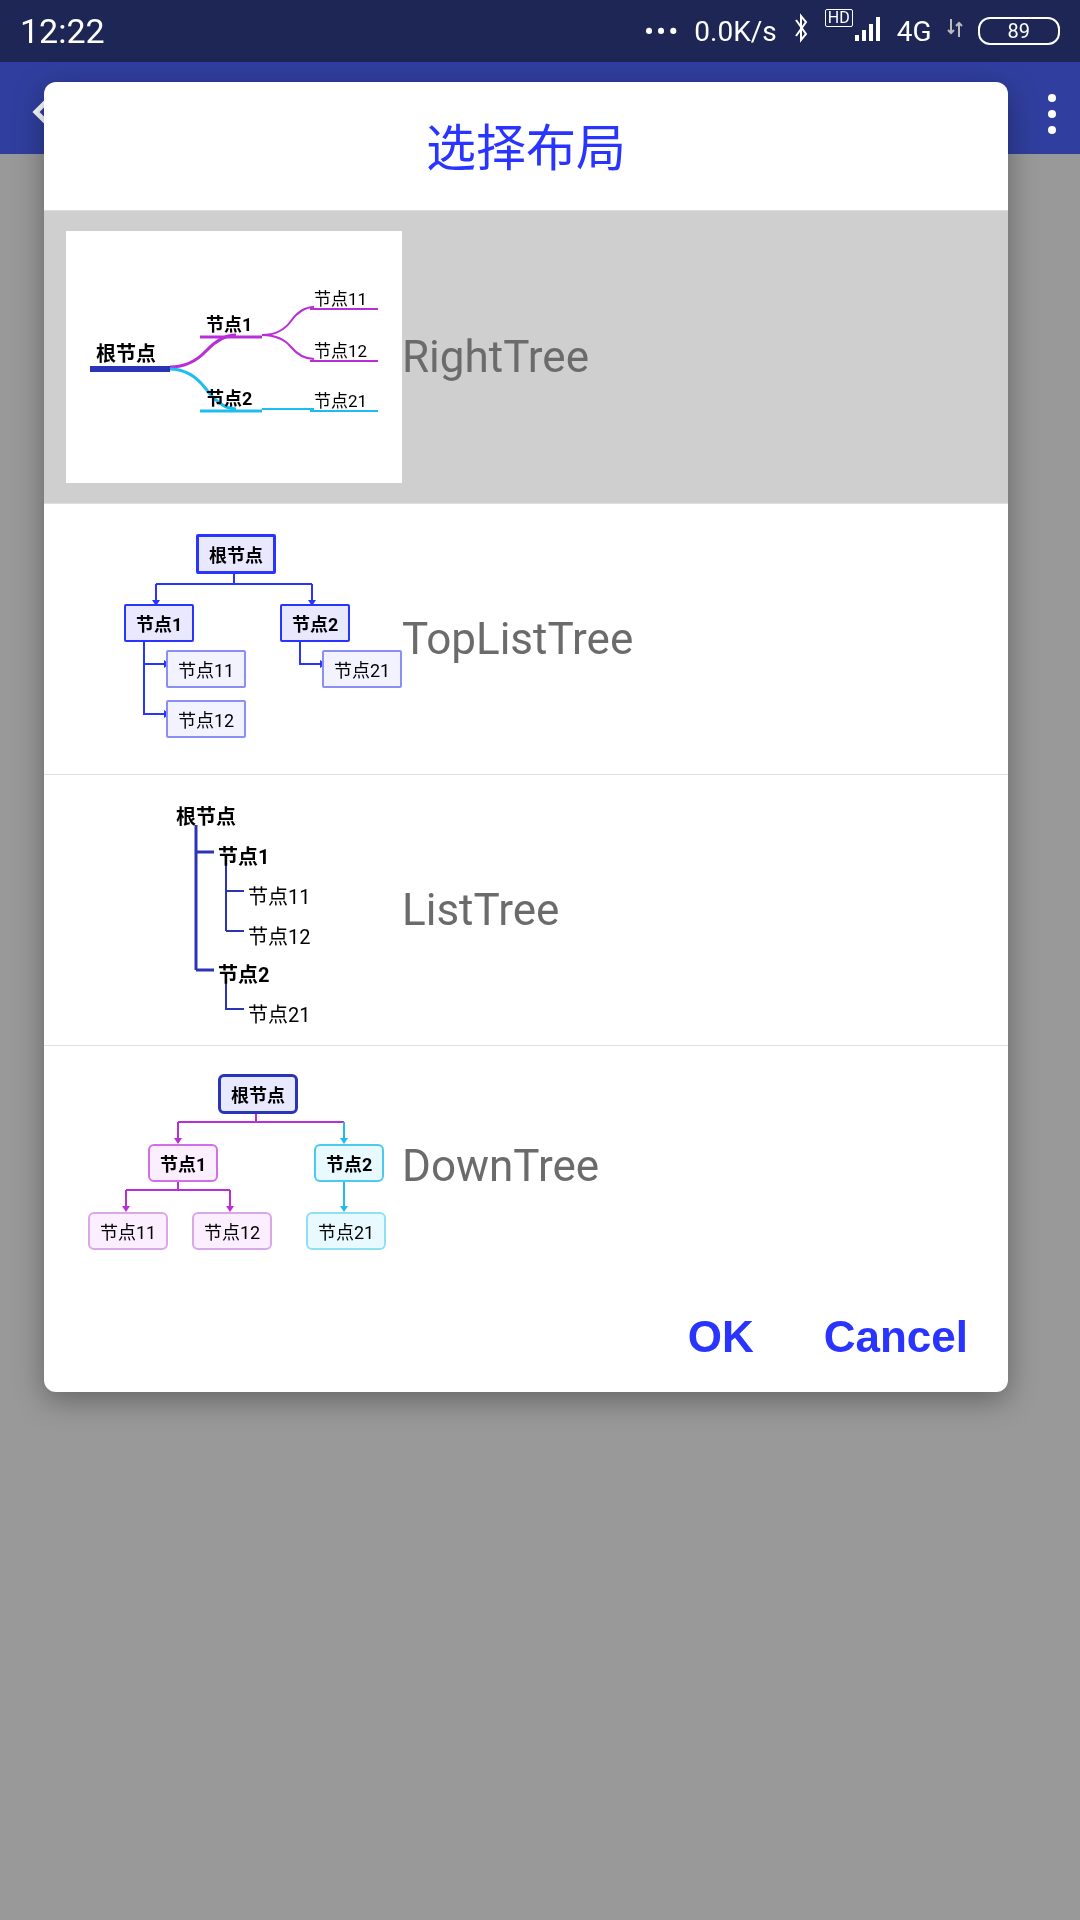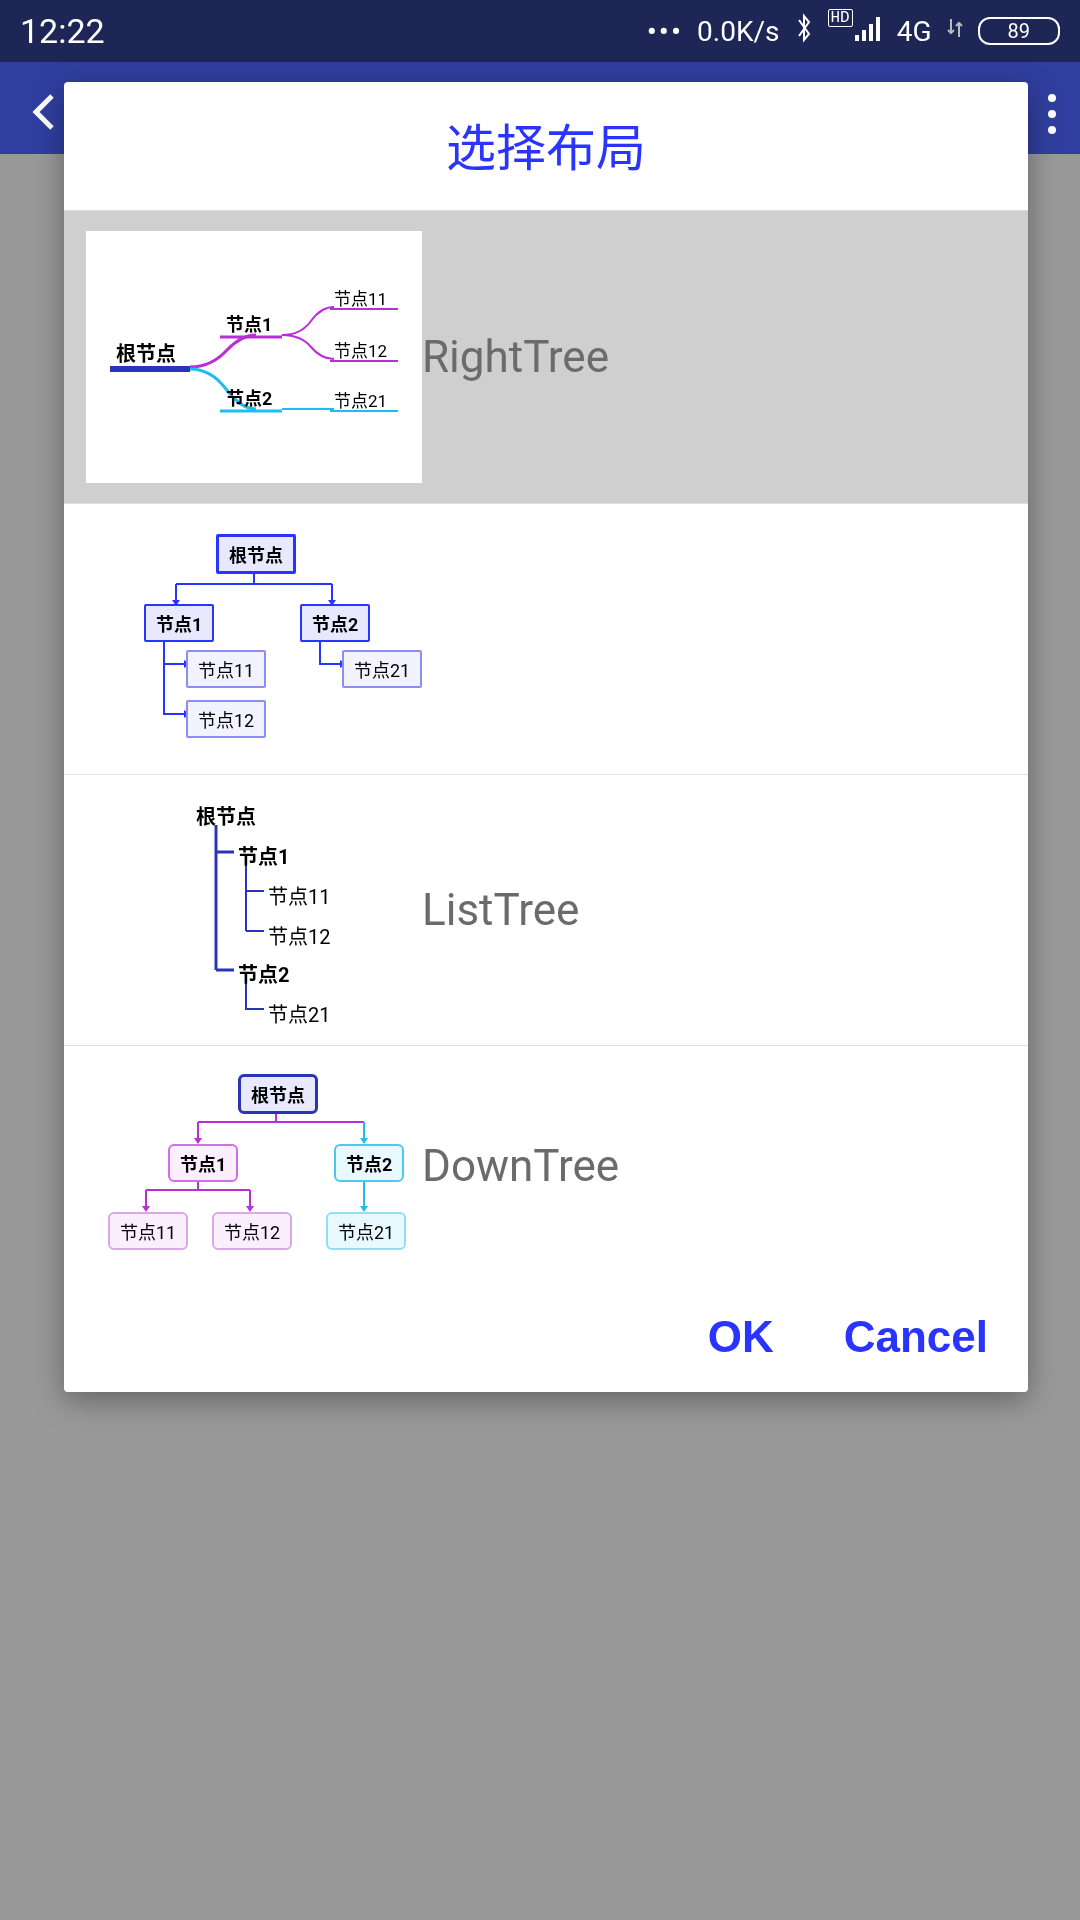--- a/index.html
+++ b/index.html
@@ -4,35 +4,35 @@
 <style>
   * { box-sizing: border-box; margin: 0; padding: 0; }
   html, body { width: 1080px; height: 1920px; font-family: -apple-system, Roboto, "Noto Sans CJK SC", sans-serif; overflow: hidden; }
   body { background: #1d2654; position: relative; }
 
   
   .status-bar { height: 62px; background: #1d2654; color: #fff; display: flex; align-items: center; padding: 0 20px; font-size: 34px; }
   .status-left { flex: 1; }
   .status-right { display: flex; align-items: center; gap: 14px; font-size: 28px; }
   .dots { letter-spacing: 2px; font-size: 30px; }
-  .hd-badge { font-size: 16px; border:1px solid #fff; padding:0 2px; line-height:16px; border-radius:2px; position:relative; top:-6px;font-family:Liberation Mono, monospace; }
+  .hd-badge { font-size: 16px; border:1px solid #fff; padding:0 2px; line-height:16px; border-radius:2px; position:relative; top:-6px; }
   .battery { border:2px solid #fff; border-radius:12px; padding:1px 28px; font-size:20px; line-height:22px; }
 
   
   .app-bar { height: 104px; background: #303f9f; display:flex; align-items:center; padding:0 24px; color:#fff; }
   .app-bar-spacer { flex:1; }
   .more-icon { display:flex; flex-direction:column; gap:8px; }
   .more-icon span { width:8px; height:8px; background:#fff; border-radius:4px; }
 
   
   .scrim { position:absolute; inset:0; top:154px; background:#999; }
   .bg-rect { position:absolute; left:70px; top:766px; width:714px; height:212px; border:4px solid #2a34b6; background:#fff; }
 
   
-  .dialog { position:absolute; left:64px; top:82px; width:964px; background:#fff; border-radius:4px; box-shadow:0 8px 30px rgba(0,0,0,.35); display:flex; flex-direction:column; }
+  .dialog { position:absolute; left:44px; top:82px; width:964px; background:#fff; border-radius:12px; box-shadow:0 8px 30px rgba(0,0,0,.35); display:flex; flex-direction:column; }
   .dialog-title { text-align:center; font-size:50px; color:#2a34ff; padding:26px 0 30px; border-bottom:1px solid #ddd; font-weight:400; }
 
   .options { display:flex; flex-direction:column; }
   .option { display:flex; align-items:center; padding:20px 22px; border-bottom:1px solid #e0e0e0; }
   .option.selected { background:#cfcfcf; }
   .option:last-of-type { border-bottom:none; }
   .option .thumb { width:336px; height:252px; background:#fff; flex-shrink:0; position:relative; }
   .option .label { flex:1; font-size:44px; color:#6b6b6b; }
 
   
@@ -149,20 +149,21 @@
             <path d="M98 186 L104 190 L98 194 Z" fill="#2a34ff"></path>
             <path d="M254 136 L260 140 L254 144 Z" fill="#2a34ff"></path>
         </svg>
         <div class="tlt-box" style="left:130px;top:10px;border-width:3px;">根节点</div>
         <div class="tlt-box" style="left:58px;top:80px;">节点1</div>
         <div class="tlt-box" style="left:214px;top:80px;">节点2</div>
         <div class="tlt-box tlt-sub" style="left:100px;top:126px;">节点11</div>
         <div class="tlt-box tlt-sub" style="left:100px;top:176px;">节点12</div>
         <div class="tlt-box tlt-sub" style="left:256px;top:126px;">节点21</div>
       </div>
+      <div class="label">TopListTree</div>
     </div>
 
     <div class="option">
       <div class="thumb" style="height:230px;">
         <svg style="position:absolute;inset:0;width:100%;height:100%;" viewBox="0 0 336 230">
           <path d="M130 30 L130 175 M130 57 L148 57 M130 175 L148 175" stroke="#2a34b6" stroke-width="3" fill="none"></path>
           <path d="M160 68 L160 136 M160 96 L178 96 M160 136 L178 136" stroke="#2a34b6" stroke-width="2" fill="none"></path>
           <path d="M160 186 L160 214 L178 214" stroke="#2a34b6" stroke-width="2" fill="none"></path>
         </svg>
         <div class="lt-label" style="left:110px;top:6px;">根节点</div>

